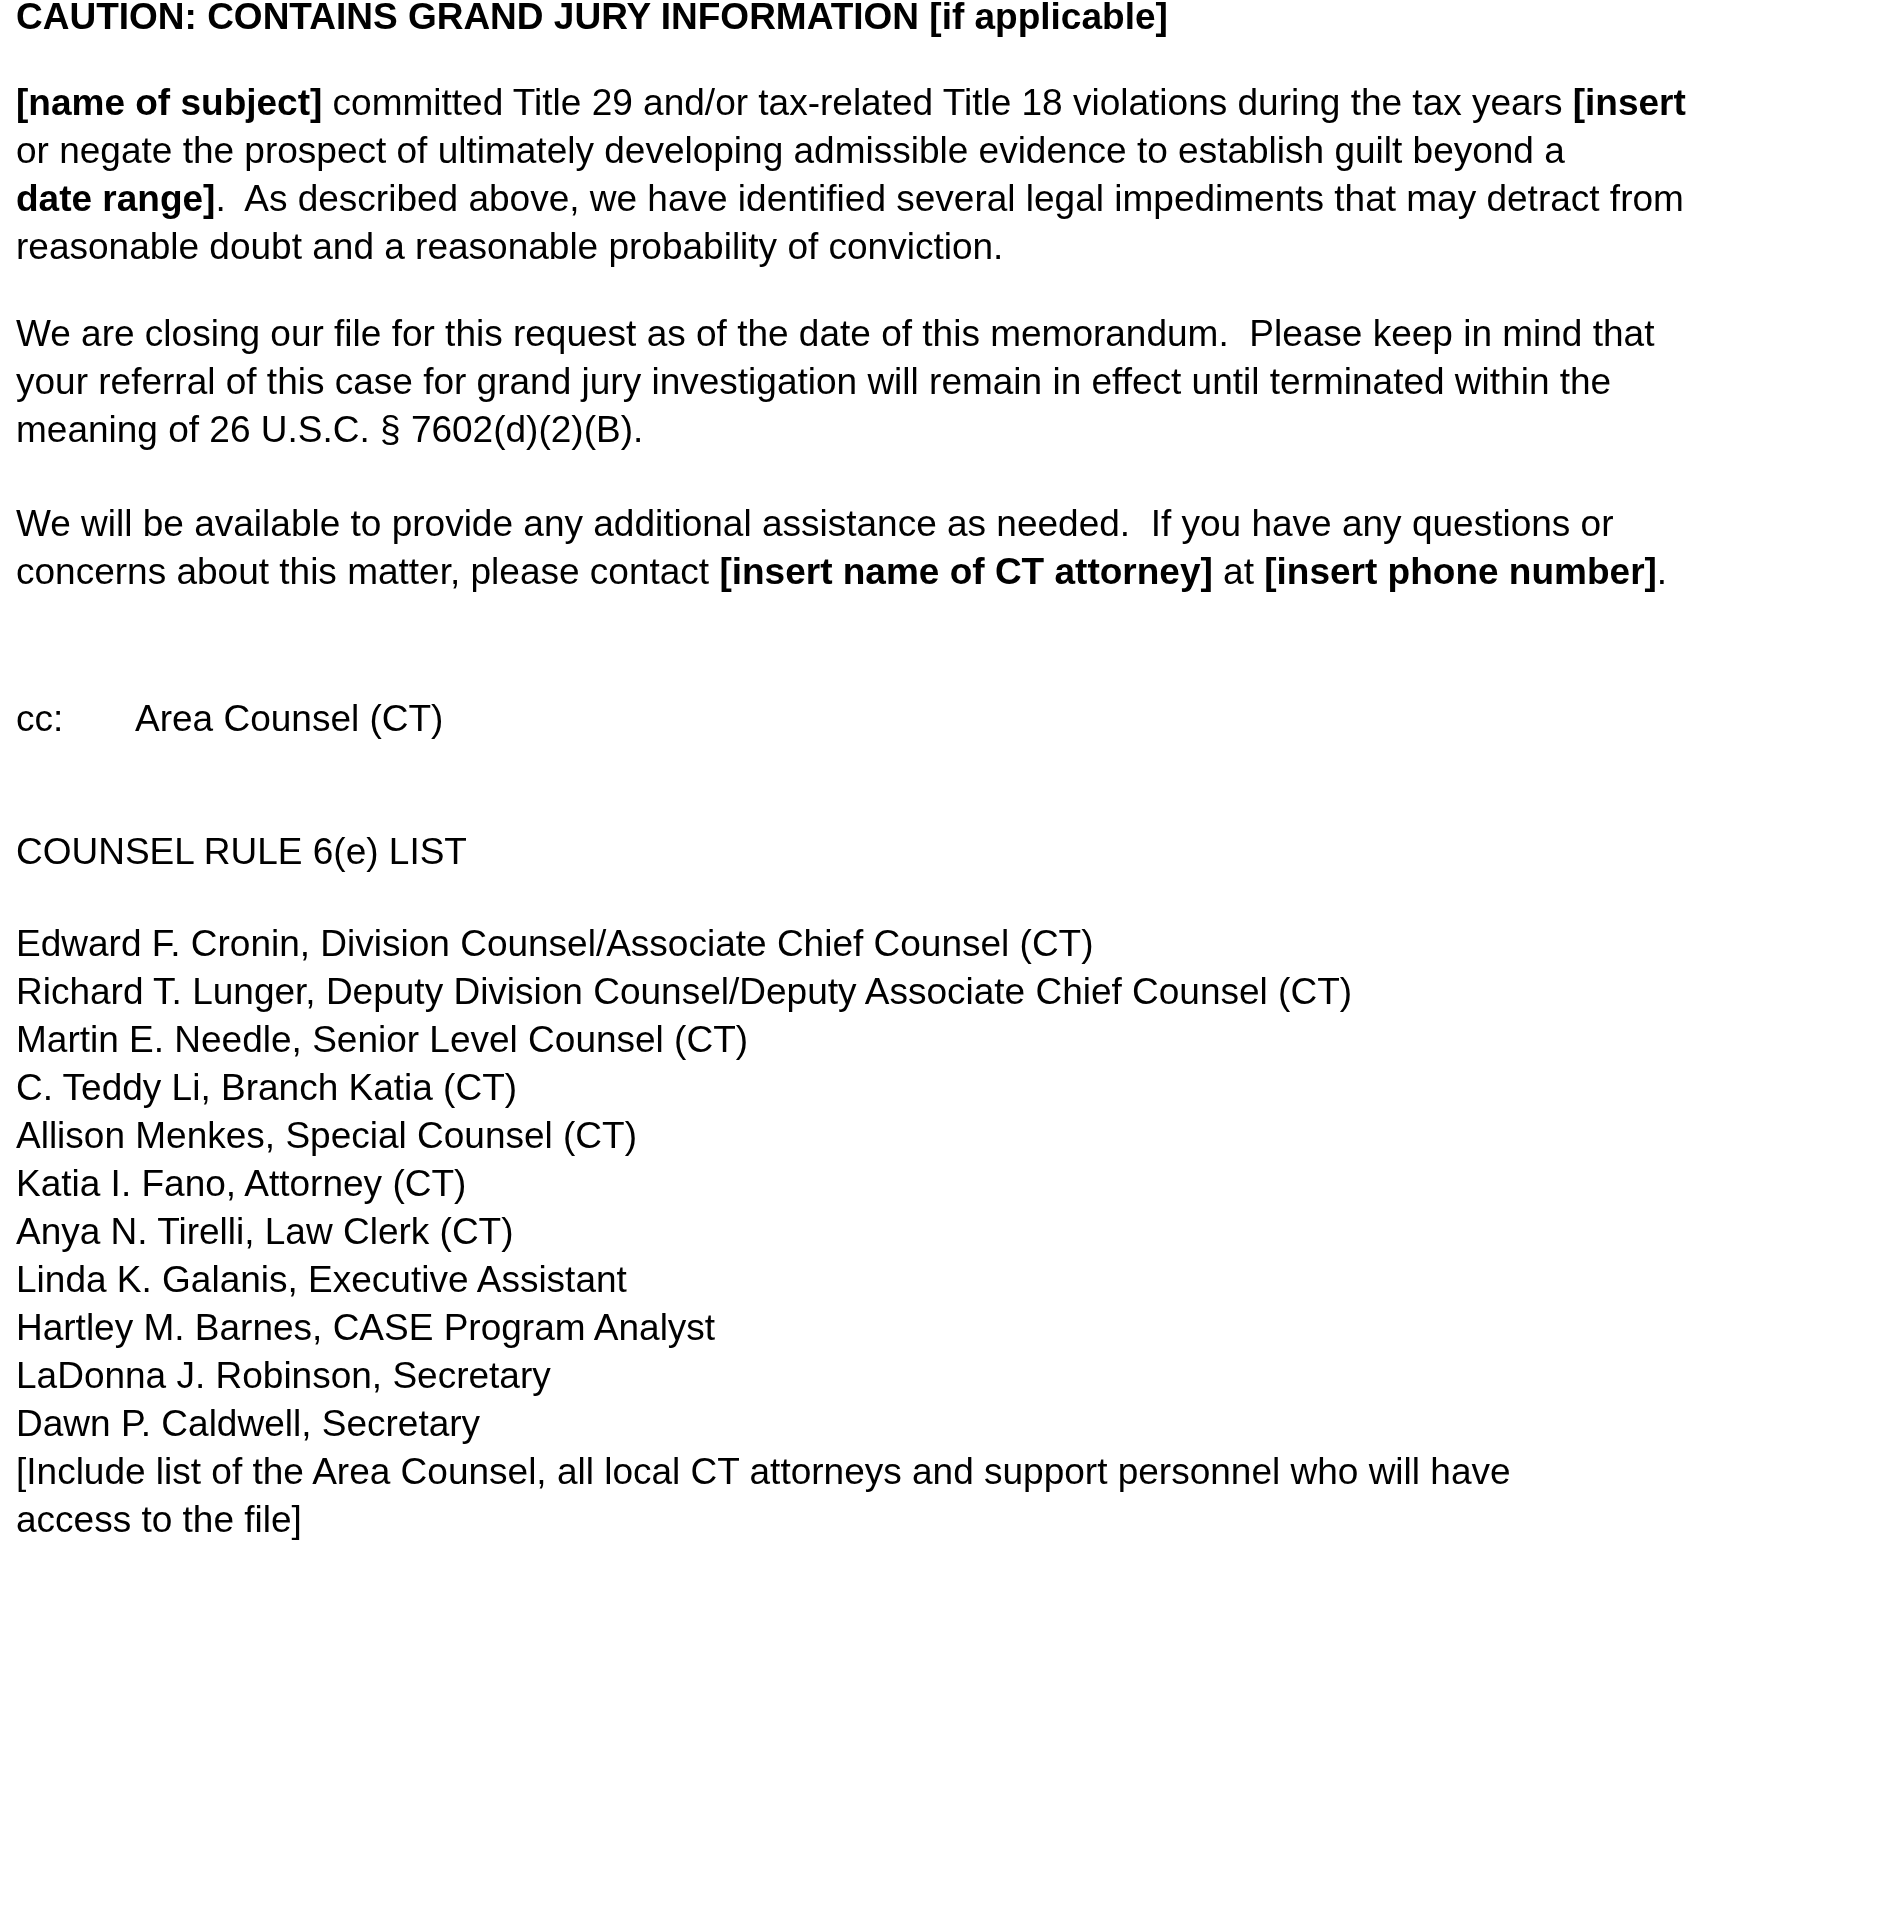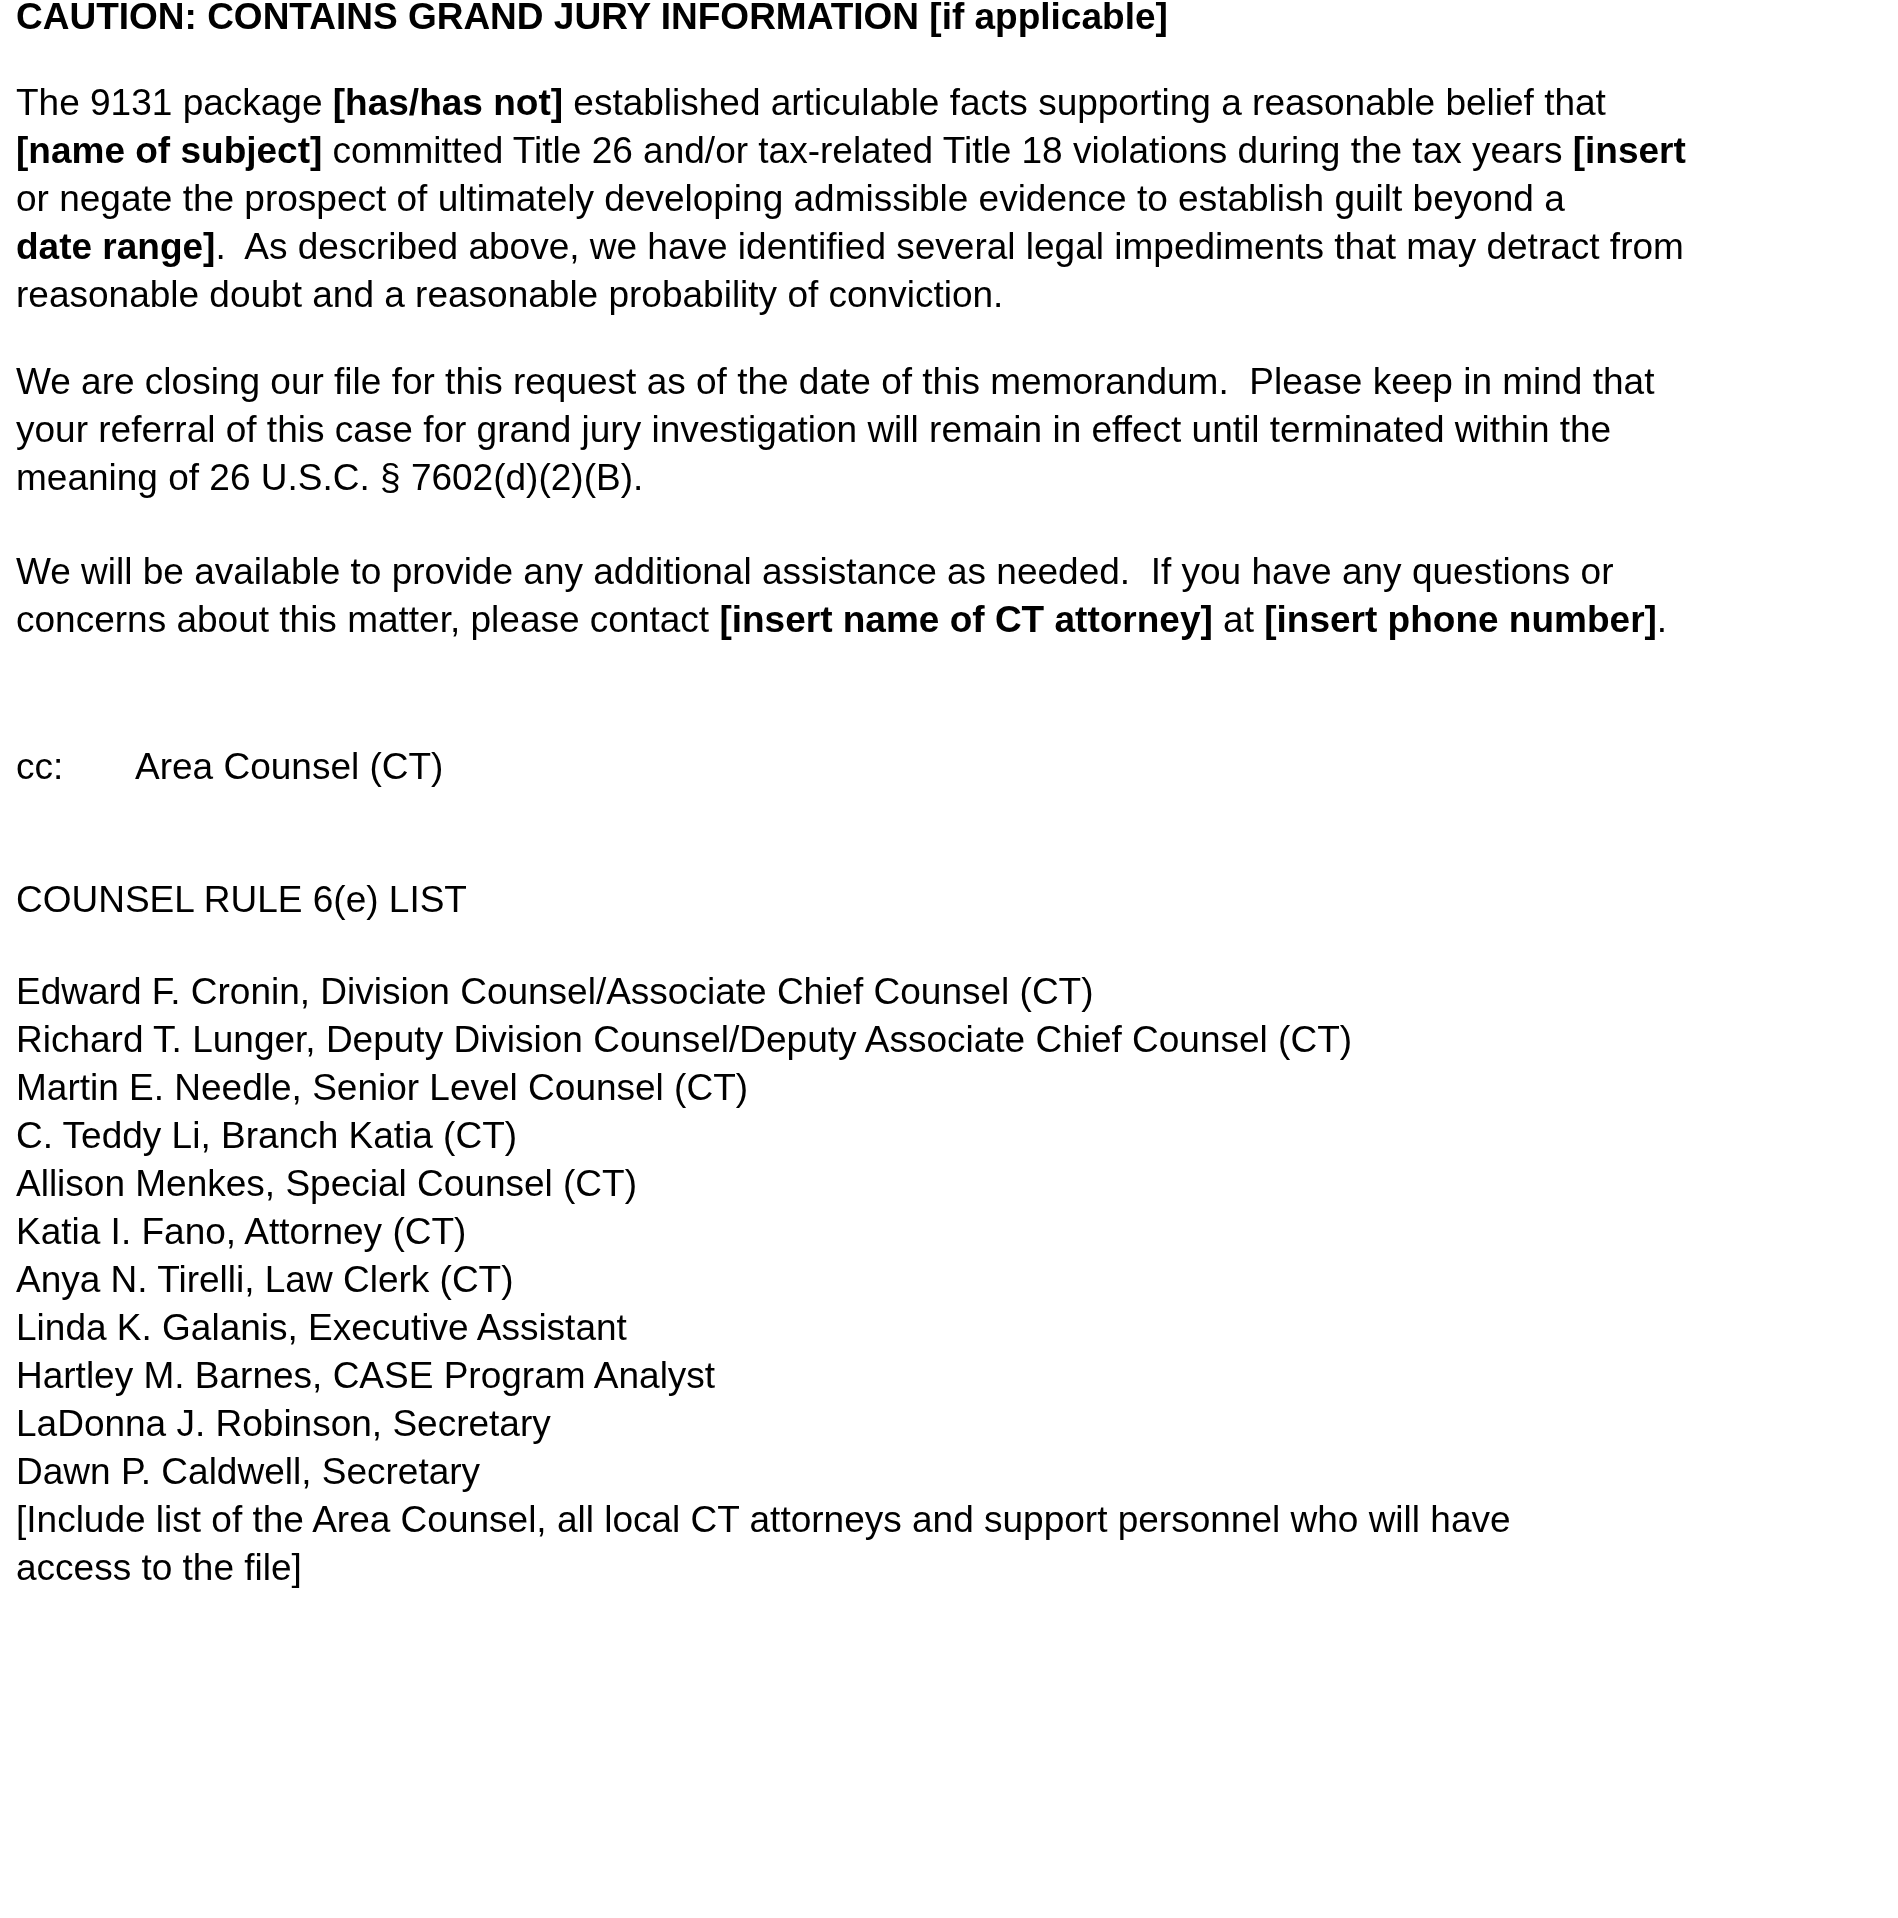--- a/index.html
+++ b/index.html
@@ -42,22 +42,21 @@
 </style>
 </head>
 <body>
 
 <div class="doc">
 
   <div class="line bold">CAUTION: CONTAINS GRAND JURY INFORMATION [if applicable]</div>
 
 
   <div class="para-1">
-    <div class="line"><span>The 9131 package </span><span class="bold">[has/has not]</span><span> established articulable facts supporting a reasonable belief that</span></div>
-    <div class="line"><span class="bold">[name of subject]</span><span> committed Title 26 and/or tax-related Title 18 violations during the tax years </span><span class="bold">[insert</span></div>
+    <div class="line"><span class="bold">[name of subject]</span><span> committed Title 29 and/or tax-related Title 18 violations during the tax years </span><span class="bold">[insert</span></div>
     <div class="line"><span>or negate the prospect of ultimately developing admissible evidence to establish guilt beyond a</span></div>
     <div class="line"><span class="bold">date range]</span><span>.  As described above, we have identified several legal impediments that may detract from</span></div>
     <div class="line"><span>reasonable doubt and a reasonable probability of conviction.</span></div>
   </div>
 
   <div class="para-2">
     <div class="line"><span>We are closing our file for this request as of the date of this memorandum.  Please keep in mind that</span></div>
     <div class="line"><span>your referral of this case for grand jury investigation will remain in effect until terminated within the</span></div>
     <div class="line"><span>meaning of 26 U.S.C. § 7602(d)(2)(B).</span></div>
   </div>

